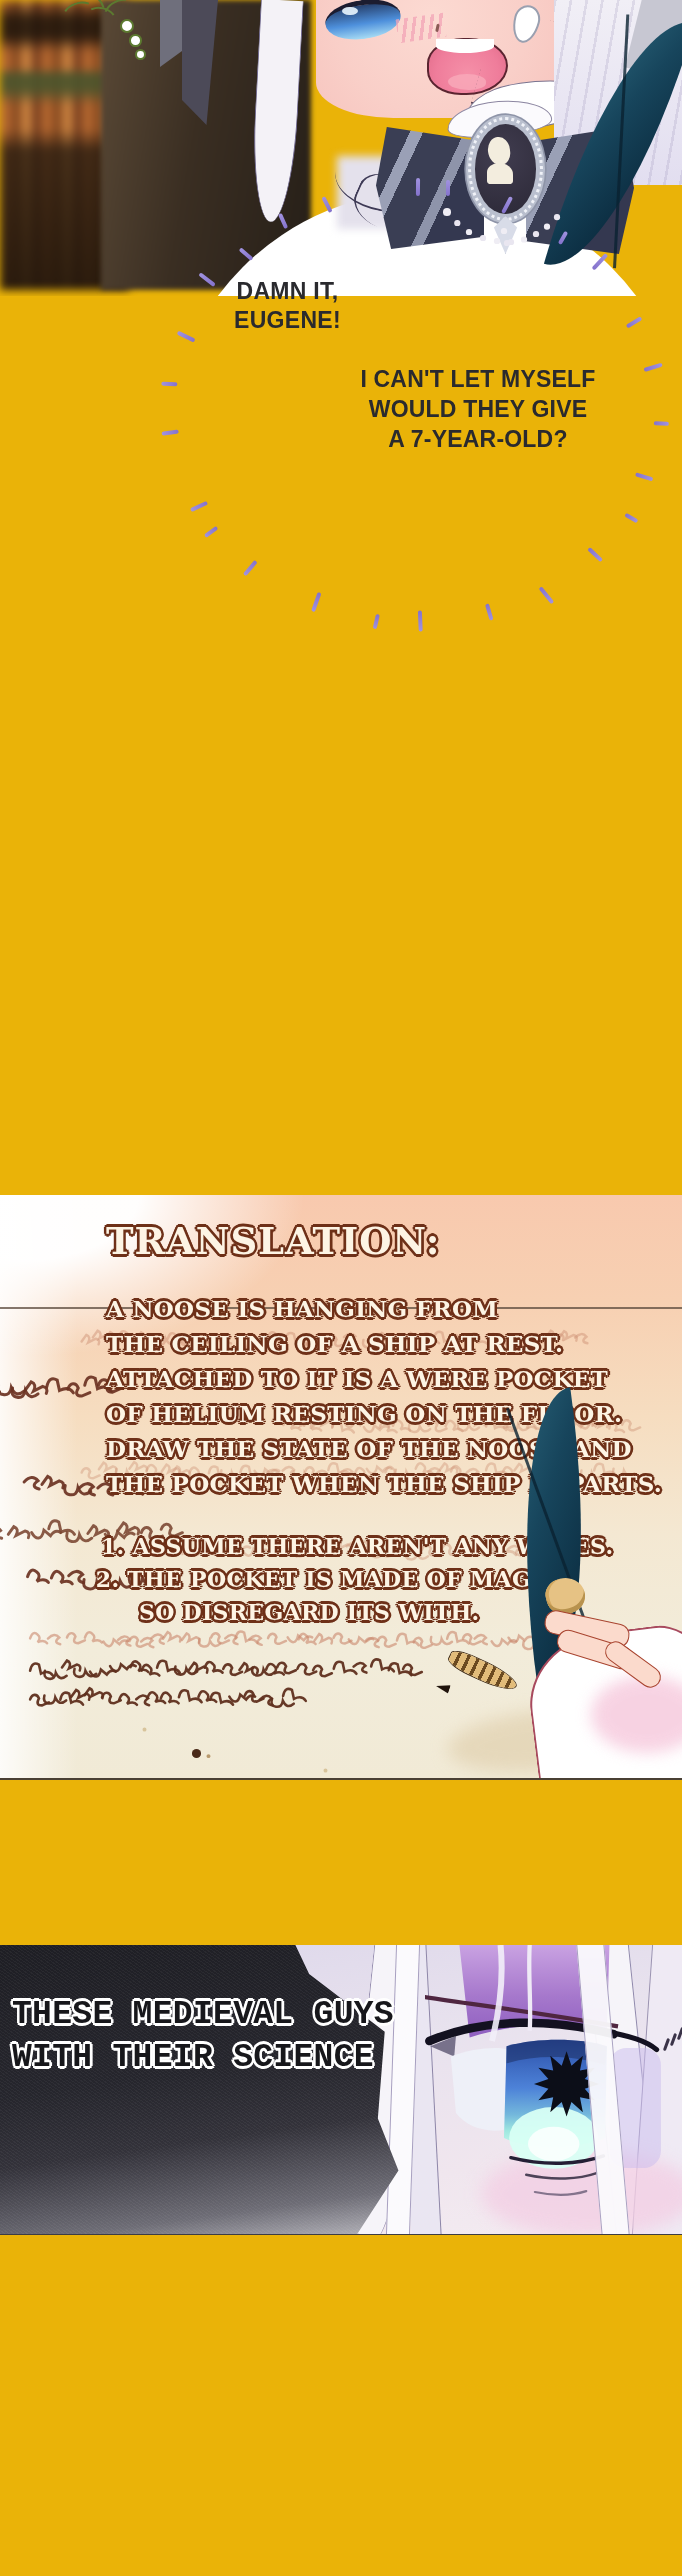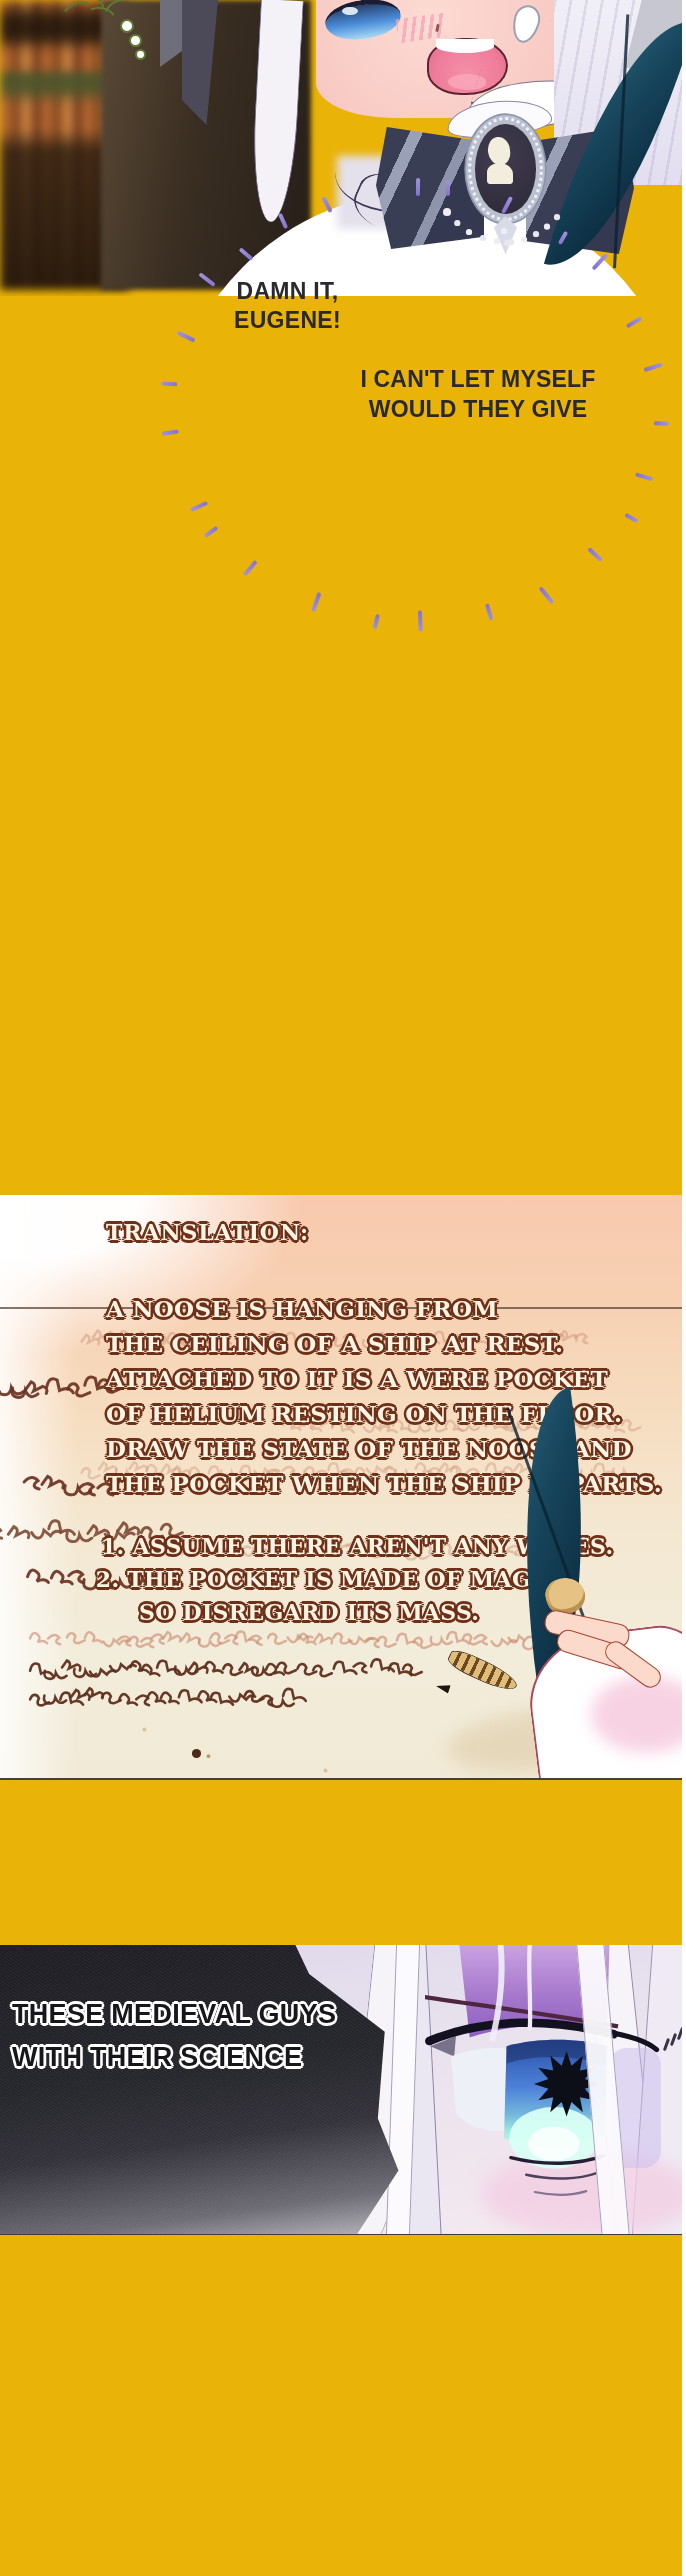--- a/index.html
+++ b/index.html
@@ -108,21 +108,21 @@
     background:linear-gradient(180deg,#f8c9ae 0%,#f7d0b2 18%,#f6ddc0 38%,#f4e8d2 58%,#f2ecda 78%,#f1ead6 100%);}
   #parchment-fade{left:0;top:0;width:687px;height:583px;z-index:1;
     background:
       radial-gradient(ellipse 369px 215px at 4% 0%,rgba(255,255,255,.98) 30%,rgba(255,255,255,0) 75%),
       linear-gradient(90deg,rgba(255,255,255,.85) 0,rgba(255,255,255,0) 77px);}
   #parchment-rule{left:0;top:112px;width:687px;height:1.7px;background:#5b4a3c;opacity:.75;z-index:2;}
   #rune-svg{left:0;top:0;z-index:2;}
   .ink-text{font-family:"DejaVu Serif","Liberation Serif",serif;font-weight:bold;color:#fdf4e4;z-index:3;
     text-shadow:-1.7px -1.7px 0 #6e3018,1.7px -1.7px 0 #6e3018,-1.7px 1.7px 0 #6e3018,1.7px 1.7px 0 #6e3018,
       0 2.6px 0 #6e3018,0 -2.6px 0 #6e3018,2.6px 0 0 #6e3018,-2.6px 0 0 #6e3018;}
-  #translation-heading{left:106px;top:24px;font-size:22px;letter-spacing:0.9px;}
+  #translation-heading{left:106px;top:24px;font-size:37px;letter-spacing:0.9px;}
   #translation-body{left:106px;top:96px;font-size:23px;line-height:35px;letter-spacing:0.3px;}
   #translation-notes{left:101px;top:335px;font-size:22px;line-height:33px;letter-spacing:0.3px;}
   #translation-notes .note-2{margin-left:-5.2px;}
   #translation-notes .note-3{margin-left:38px;}
   #ink-blot{left:192px;top:554px;width:9.4px;height:8.6px;border-radius:50%;background:#4a2a18;z-index:3;
     box-shadow:12px 2.6px 0 -2.6px #b89a6e,-52px -24px 0 -2.6px #d8c49c,129px 17px 0 -2.6px #d8c49c;}
   #hand-shadow{left:447px;top:515px;width:197px;height:60px;background:#dcc9a4;border-radius:50%;
     filter:blur(8.6px);opacity:.55;transform:rotate(-6deg);z-index:3;}
   #feather-quill{left:517px;top:196px;width:74px;height:294px;transform:rotate(-8deg);z-index:4;}
   #feather-quill::after{content:"";position:absolute;left:36px;top:8.6px;width:2.6px;height:275px;background:#0a2231;
@@ -164,22 +164,22 @@
     border-left:1.7px solid #a79fc0;border-right:1.7px solid #a79fc0;}
   #hf2{left:589px;top:-3.4px;width:26px;height:296px;transform:rotate(-5deg);
     border-left:1.7px solid #a79fc0;border-right:1.7px solid #a79fc0;opacity:.95;}
   .stress-mark{position:absolute;width:2.6px;height:13px;background:#3a3348;border-radius:1.7px;z-index:3;
     transform:rotate(20deg);}
   #dark-overlay{left:0;top:0;width:687px;height:289px;z-index:4;
     clip-path:polygon(0 0,43% 0,45% 10%,56% 30%,55% 60%,58% 78%,52% 100%,0 100%);
     background:linear-gradient(172deg,#1e1e24 0%,#26262d 40%,#33323a 58%,#6e6d76 78%,#b9b8bf 90%,#ededf0 100%);}
   #dark-overlay::after{content:"";position:absolute;inset:0;
     background:repeating-linear-gradient(35deg,rgba(255,255,255,.045) 0 0.9px,rgba(0,0,0,0) 0.9px 2.6px);}
-  #caption{left:12px;top:48px;z-index:5;font-family:Liberation Sans, sans-serif;font-weight:bold;
-    font-size:27px;line-height:43px;color:#17171b;letter-spacing:0.3px;
+  #caption{left:12px;top:48px;z-index:5;font-family:Liberation Mono, monospace;font-weight:bold;
+    font-size:33px;line-height:43px;color:#17171b;letter-spacing:0.3px;
     text-shadow:-2.6px 0 0 #fff,2.6px 0 0 #fff,0 -2.6px 0 #fff,0 2.6px 0 #fff,
       -1.7px -1.7px 0 #fff,1.7px -1.7px 0 #fff,-1.7px 1.7px 0 #fff,1.7px 1.7px 0 #fff;}
 </style>
 </head>
 <body>
 
 <div id="page">
 
   <div id="top-art" class="abs">
     <div id="bookshelf" class="abs"></div>
@@ -253,20 +253,21 @@
       <span class="dash" style="left: 651px; top: 358px; height: 19px; transform: rotate(433.185deg);"></span>
     </div>
 
   <div id="speech-a" class="abs">
     <div>DAMN IT,</div>
     <div>EUGENE!</div>
   </div>
   <div id="speech-b" class="abs">
     <div>I CAN'T LET MYSELF</div>
     <div>WOULD THEY GIVE</div>
+    <div>A 7-YEAR-OLD?</div>
   </div>
 
   <div id="parchment" class="abs">
     <div id="parchment-fade" class="abs"></div>
     <div id="parchment-rule" class="abs"></div>
     <svg id="rune-svg" class="abs" width="687" height="583" viewBox="0 0 800 679">
         <g transform="translate(-25,225) scale(1.35)">
           <path d="M0.0,-2.0 q3,-9 8,-4 q4,3 0,8 q7,-3 10,1" stroke="#6b3222" fill="none" stroke-width="2.6" stroke-linecap="round" opacity="0.92"></path>
           <path d="M17.2,-2.5 q-2,7 4,8 q6,1 7,-6 q4,9 11,3" stroke="#6b3222" fill="none" stroke-width="2.6" stroke-linecap="round" opacity="0.92"></path>
           <path d="M29.3,-0.1 q-2,7 4,8 q6,1 7,-6 q4,9 11,3" stroke="#6b3222" fill="none" stroke-width="2.6" stroke-linecap="round" opacity="0.92"></path>
@@ -524,21 +525,21 @@
       <div>A NOOSE IS HANGING FROM</div>
       <div>THE CEILING OF A SHIP AT REST.</div>
       <div>ATTACHED TO IT IS A WERE POCKET</div>
       <div>OF HELIUM RESTING ON THE FLOOR.</div>
       <div>DRAW THE STATE OF THE NOOSE AND</div>
       <div>THE POCKET WHEN THE SHIP DEPARTS.</div>
     </div>
     <div id="translation-notes" class="abs ink-text">
       <div class="note-1">1. ASSUME THERE AREN'T ANY WAVES.</div>
       <div class="note-2">2. THE POCKET IS MADE OF MAGIC,</div>
-      <div class="note-3">SO DISREGARD ITS MASS.</div>
+      <div class="note-3">SO DISREGARD ITS WITH.</div>
     </div>
 
     <div id="ink-blot" class="abs"></div>
     <div id="hand-shadow" class="abs"></div>
     <div id="feather-quill" class="abs feather"></div>
     <div id="quill-cuff" class="abs"></div>
     <div id="quill-nib" class="abs"></div>
     <div id="nib-tip" class="abs"></div>
     <div id="sleeve" class="abs"></div>
     <div id="sleeve-pink" class="abs"></div>

